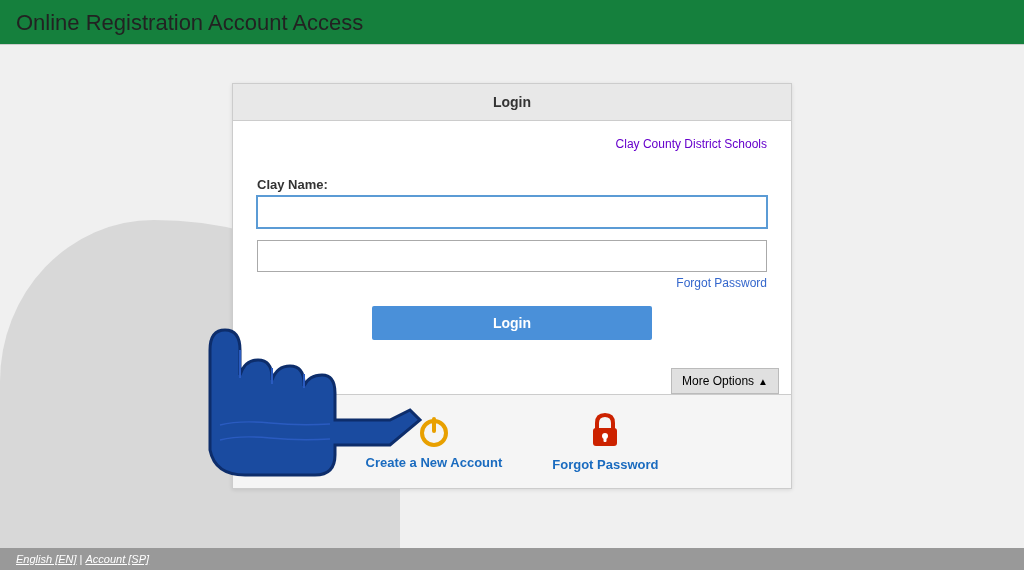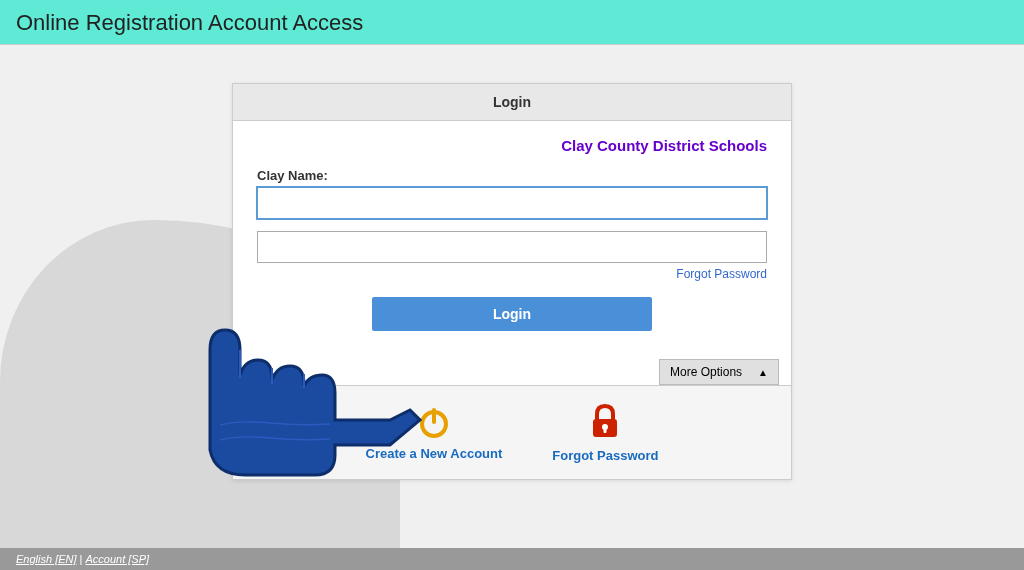--- a/index.html
+++ b/index.html
@@ -31,21 +31,21 @@
 
     .page-container {
       position: relative;
       z-index: 1;
       width: 100%;
       height: 100%;
     }
 
     
     .header {
-      background: #5eead4;
+      background: #15803d;
       padding: 10px 16px 8px;
       border-bottom: 1px solid #cccccc;
     }
 
     .header-title {
       font-size: 22px;
       font-weight: normal;
       color: #222;
     }
 
@@ -76,23 +76,23 @@
       border-bottom: 1px solid #cccccc;
     }
 
     .card-body {
       padding: 16px 24px 20px;
     }
 
     .district-name {
       text-align: right;
       color: #6600cc;
-      font-weight: bold;
-      font-size: 15px;
-      margin-bottom: 14px;
+      font-weight: normal;
+      font-size: 12px;
+      margin-bottom: 26px;
     }
 
     .form-group {
       margin-bottom: 12px;
     }
 
     .form-label {
       display: block;
       font-size: 13px;
       font-weight: bold;
@@ -146,21 +146,21 @@
     }
 
     .more-options-btn {
       background: #e0e0e0;
       border: 1px solid #bbb;
       padding: 5px 10px;
       font-size: 12px;
       cursor: pointer;
       display: flex;
       align-items: center;
-      gap: 16px;
+      gap: 4px;
     }
 
     .more-options-btn .chevron {
       font-size: 10px;
     }
 
     
     .bottom-panel {
       background: #f5f5f5;
       border-top: 1px solid #cccccc;

